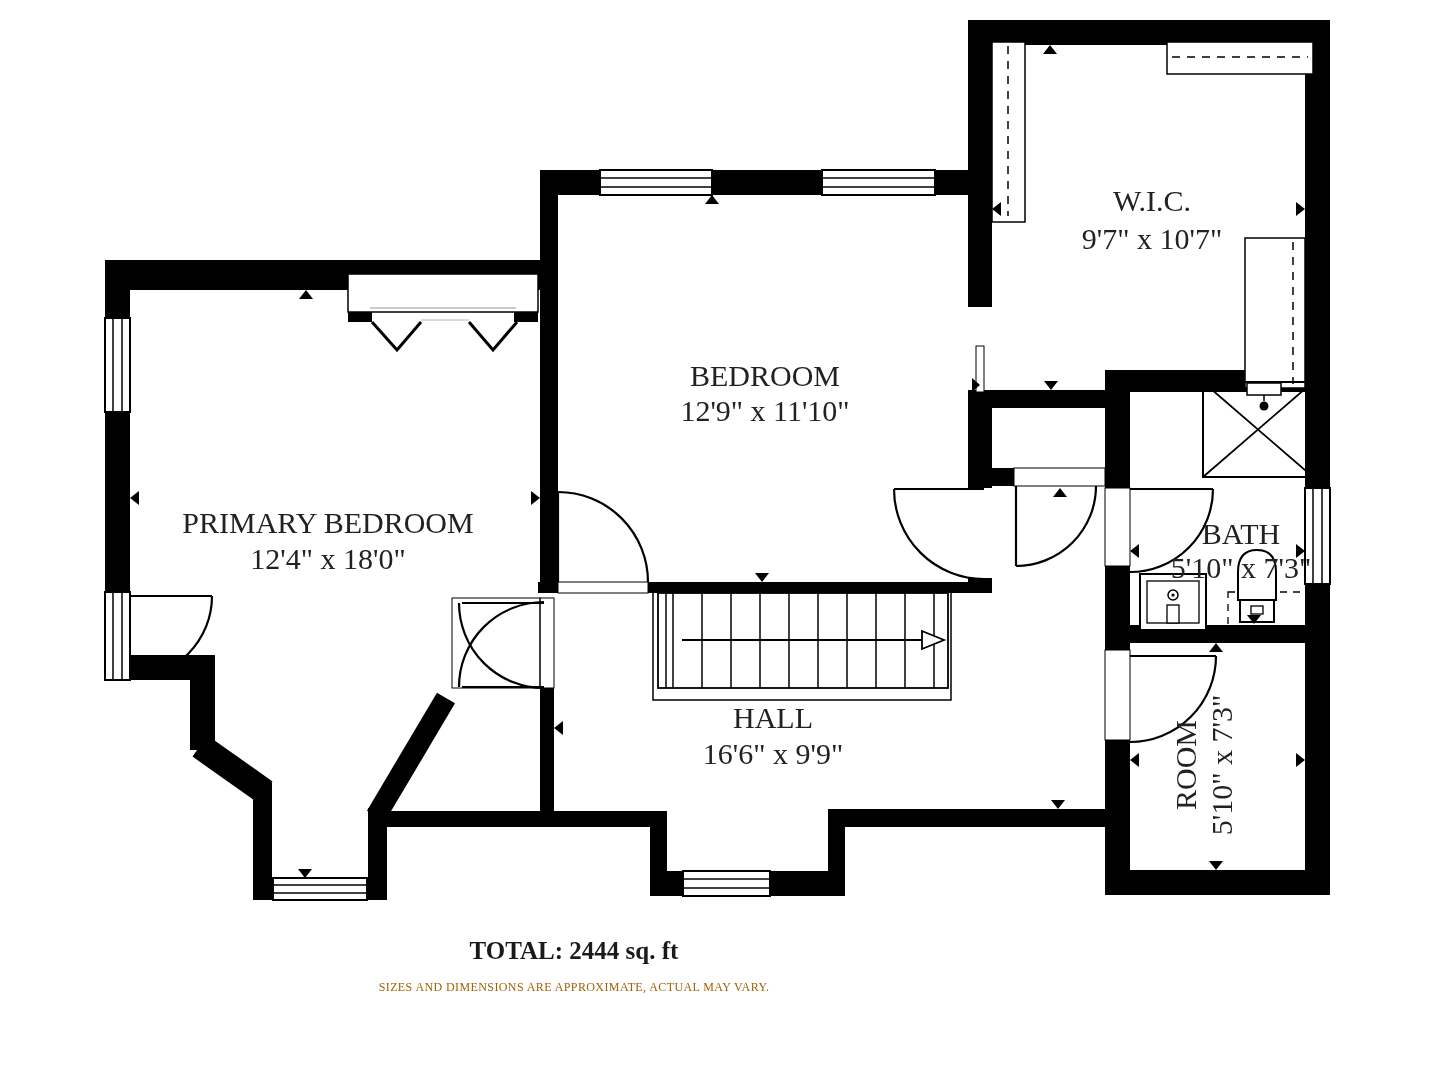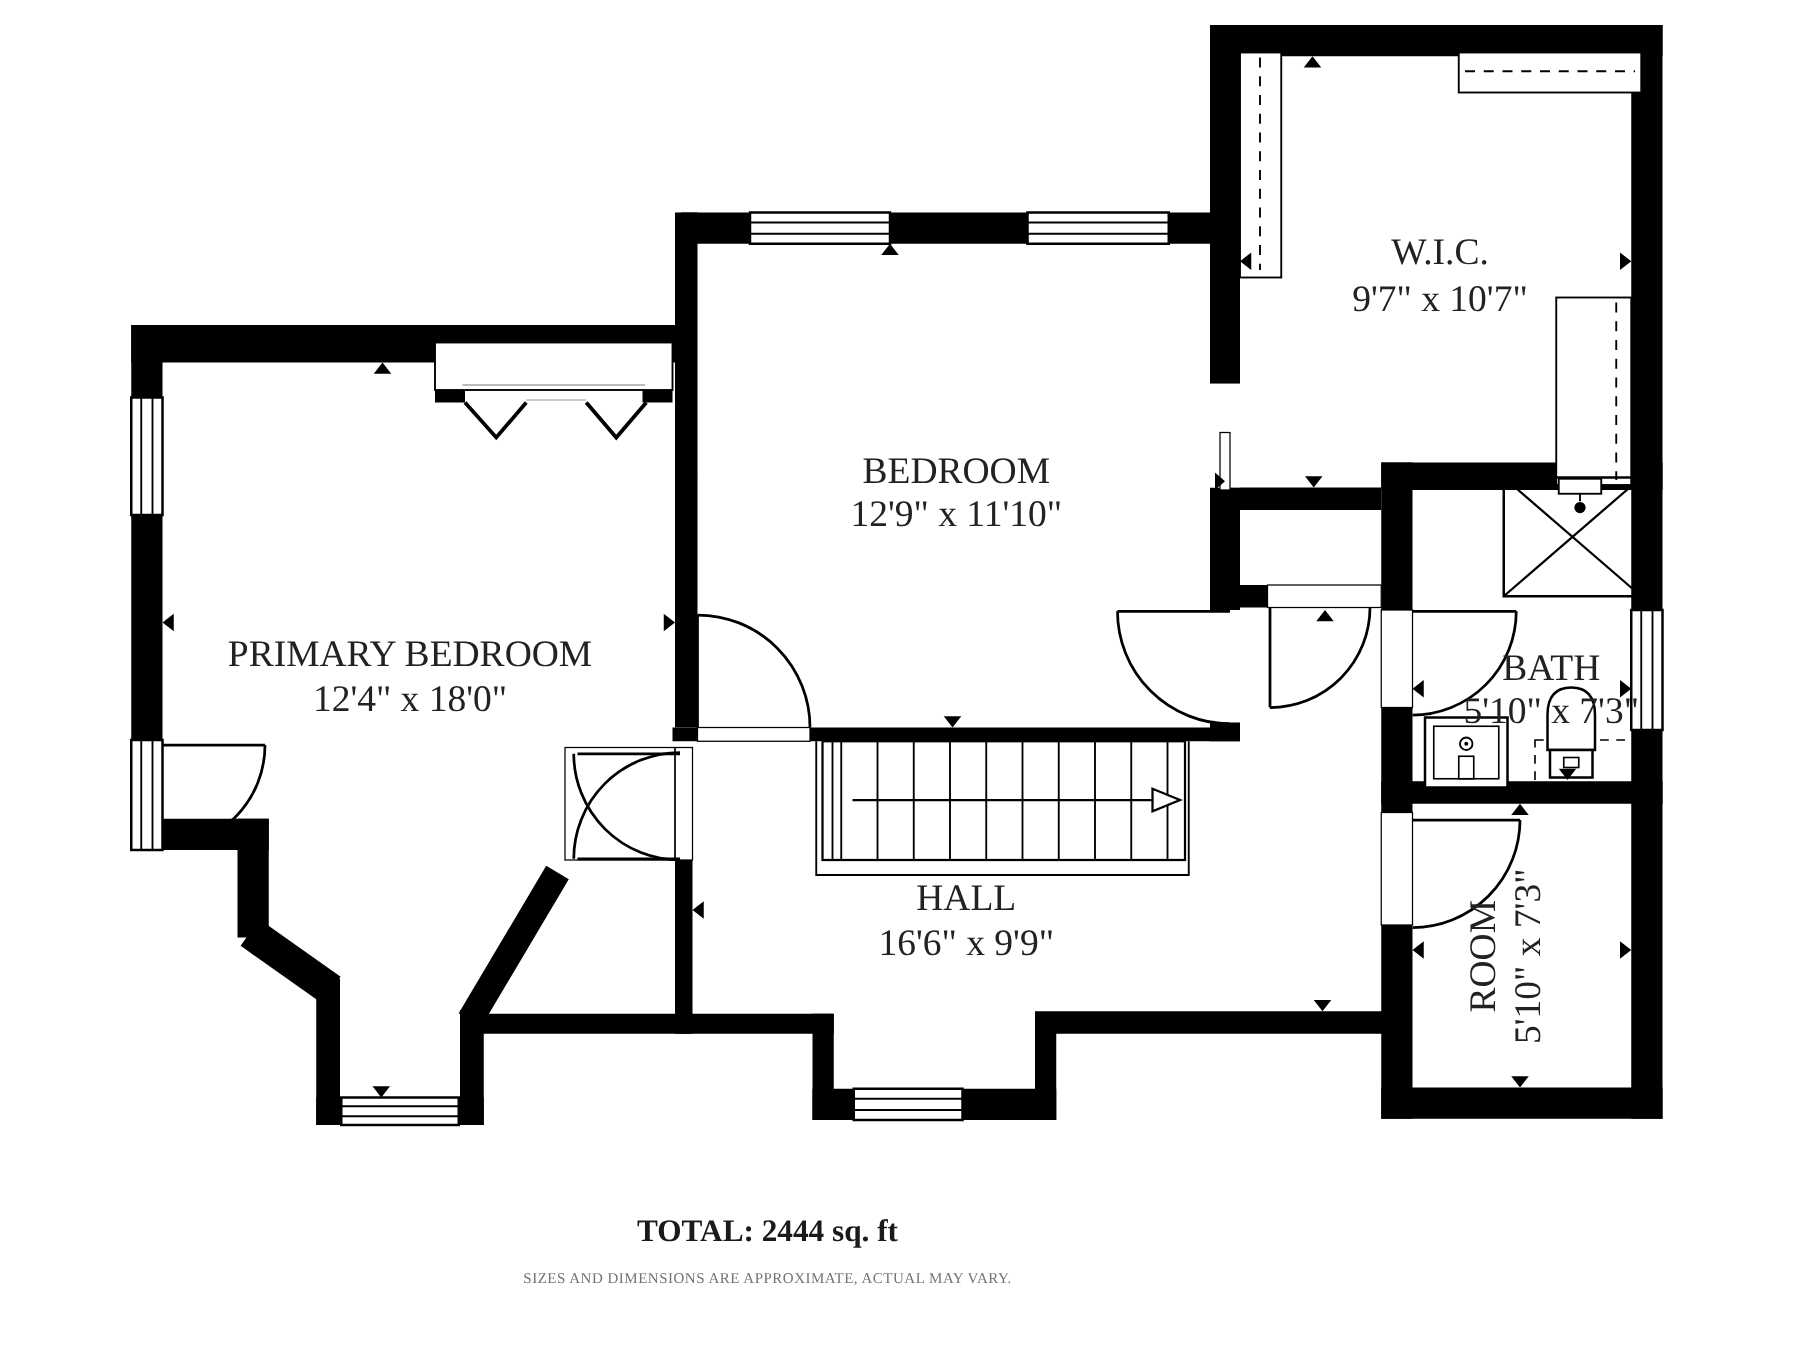--- a/index.html
+++ b/index.html
@@ -1,22 +1,22 @@
 <!DOCTYPE html>
 <html><head>
 <meta charset="utf-8">
 <style>
   html,body{margin:0;padding:0;background:#fff;}
   .stage{position:relative;width:1440px;height:1080px;background:#fff;overflow:hidden;
          font-family:Liberation Serif, serif;}
   .plan-svg{position:absolute;left:0;top:0;}
-  .footer{position:absolute;left:0;top:971px;width:1148px;text-align:center;color:#1a1a1a;padding-left:40px;}
+  .footer{position:absolute;left:0;top:936px;width:1148px;text-align:center;color:#1a1a1a;}
   .footer .total{font-size:25px;font-weight:bold;line-height:30px;}
   .footer .line{font-size:23px;line-height:26px;}
-  .footer .disclaimer{font-size:12px;margin-top:14px;color:#737373;letter-spacing:.4px;}
+  .footer .disclaimer{font-size:12px;margin-top:14px;color:#a16207;letter-spacing:.4px;}
   text{fill:#222;}
   .room-name,.room-dims{font-size:30px;}
 </style>
 </head>
 <body>
 
 <div class="stage">
 <svg class="plan-svg" width="1440" height="1080" viewBox="0 0 1440 1080">
 
   <g fill="#000">

